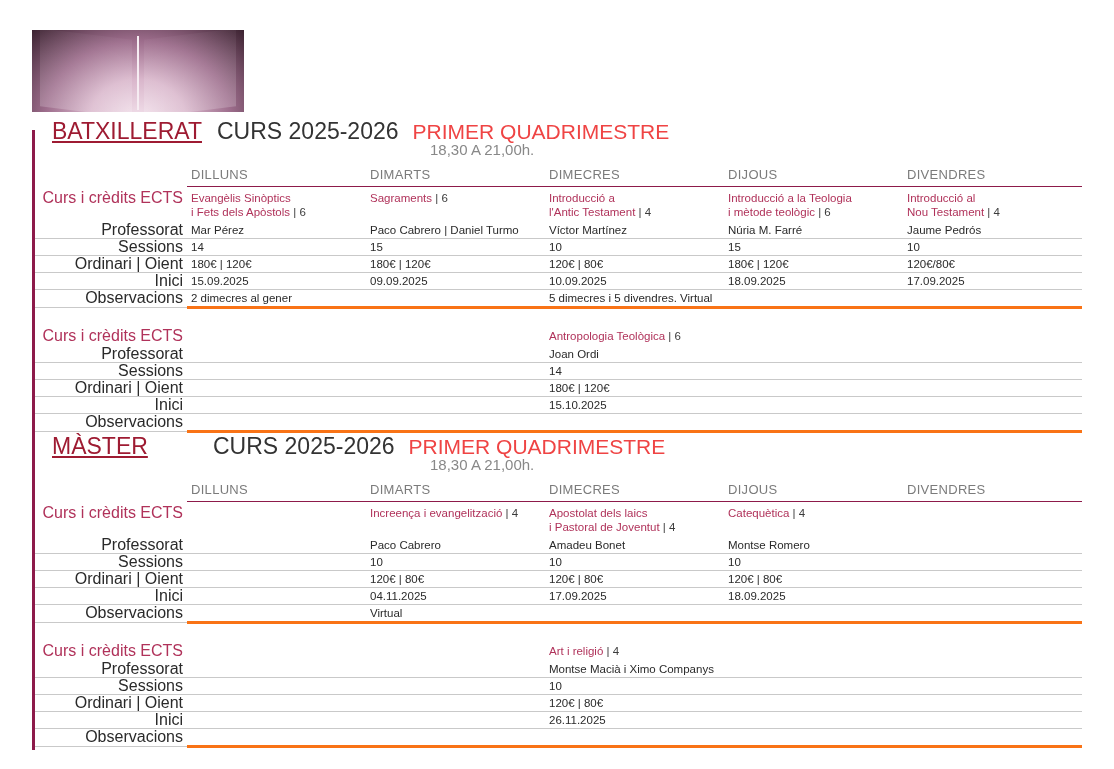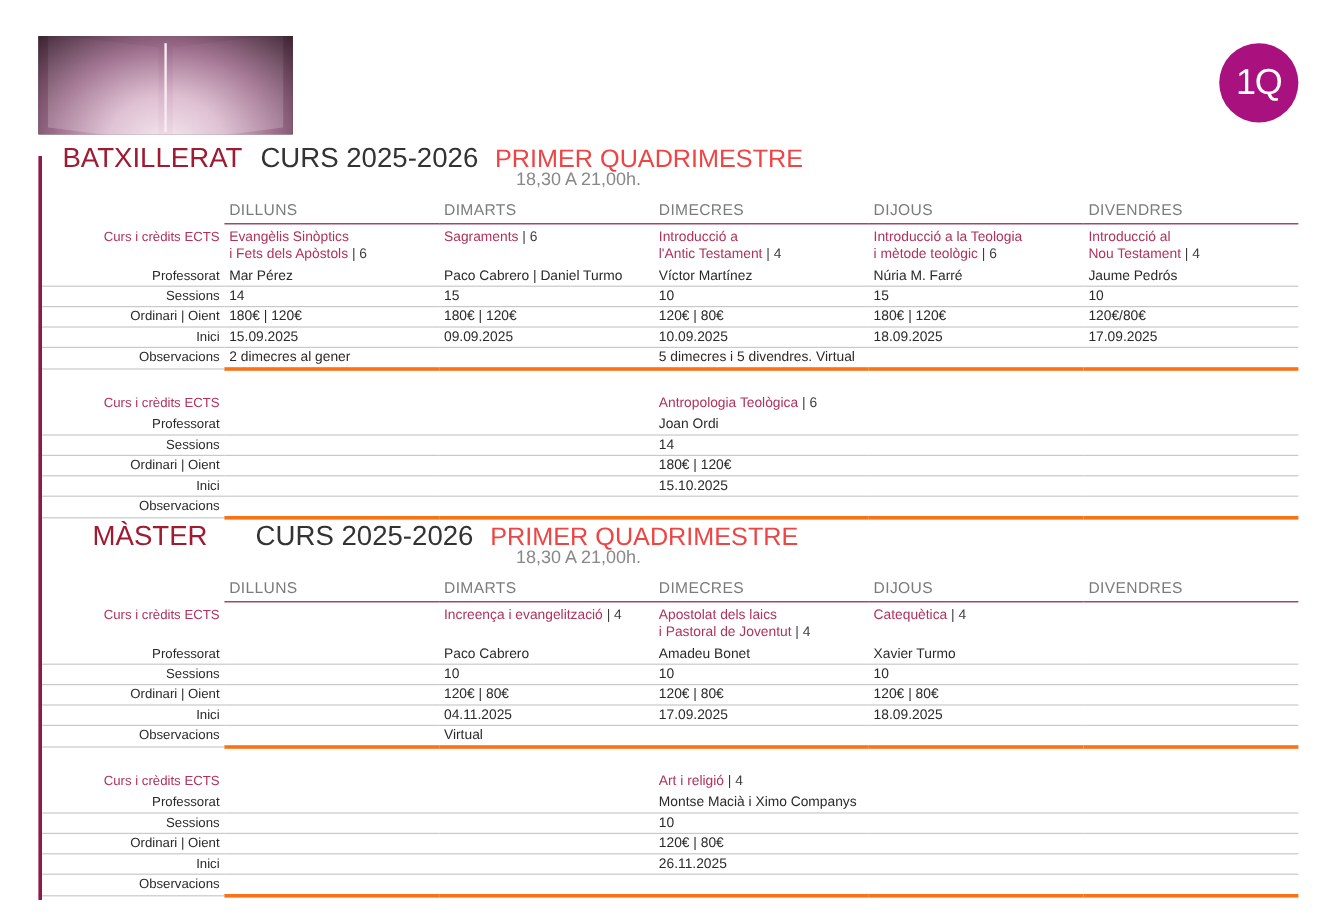--- a/index.html
+++ b/index.html
@@ -146,21 +146,22 @@
     margin-left: 14px;
   }
   .sec-hours {
     color: #888;
     font-size: 15px;
     padding-left: 378px;
     margin-top: -4px;
   }
   .sec-name.right-al {
     min-width: 146px;
-    text-align: center;
+    text-align: left;
+    text-decoration: underline;
   }
 
   
   table.sched {
     width: 1050px;
     margin-left: 32px;
     border-collapse: collapse;
     table-layout: fixed;
     font-size: 11.5px;
   }
@@ -175,21 +176,21 @@
     color: #7b7b7b;
     font-size: 13px;
     padding-bottom: 4px;
     border-bottom: 1px solid #8d1a4a;
     letter-spacing: .3px;
   }
   .daysrow td.lblcell { border-bottom: none; }
   .lblcell {
     text-align: right;
     color: #6f6f6f;
-    font-size: 11px;
+    font-size: 16px;
     padding-right: 8px;
   }
   .courserow td {
     color: #b0325a;
     line-height: 14px;
     padding-top: 4px;
     padding-bottom: 3px;
   }
   .courserow td .ects { color: #3b3b3b; }
   .datarow td {
@@ -218,21 +219,20 @@
   <div class="left-bar"></div>
 
   <div class="header">
     <div class="logo-book">
       <div class="fan-l"></div>
       <div class="fan-r"></div>
       <div class="pages"></div>
     </div>
 
 
-    <div class="q-badge">1Q</div>
   </div>
 
   <div id="sections-root">
       <div>
         <div class="section-head"><span class="sec-name right-al">BATXILLERAT</span><span class="sec-course">CURS 2025-2026</span><span class="sec-term">PRIMER QUADRIMESTRE</span><div class="sec-hours">18,30 A 21,00h.</div></div>
         <table class="sched">
           <colgroup>
             <col class="lbl">
             <col class="day">
             <col class="day">
@@ -377,21 +377,21 @@
               <td>Increença i evangelització <span class="ects">| 4</span></td>
               <td>Apostolat dels laics<br>i Pastoral de Joventut <span class="ects">| 4</span></td>
               <td>Catequètica <span class="ects">| 4</span></td>
               <td></td>
             </tr>
             <tr class="datarow">
               <td class="lblcell">Professorat</td>
               <td></td>
               <td>Paco Cabrero</td>
               <td>Amadeu Bonet</td>
-              <td>Xavier Turmo</td>
+              <td>Montse Romero</td>
               <td></td>
             </tr>
             <tr class="datarow">
               <td class="lblcell">Sessions</td>
               <td></td>
               <td>10</td>
               <td>10</td>
               <td>10</td>
               <td></td>
             </tr>

